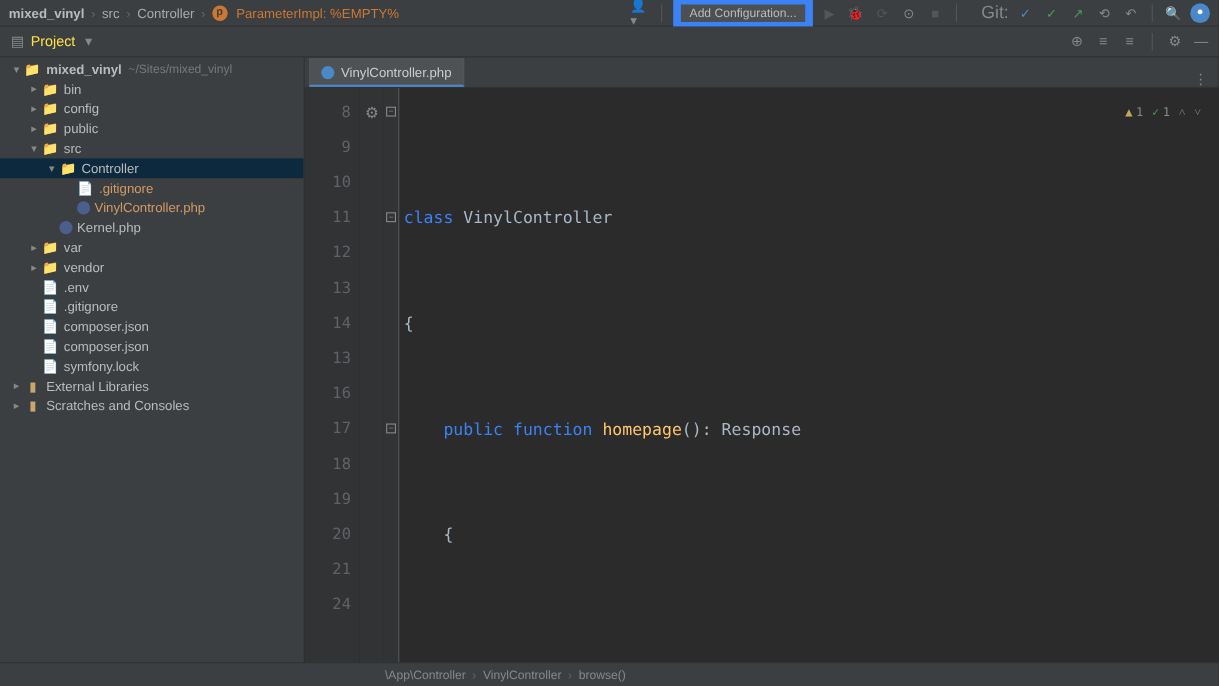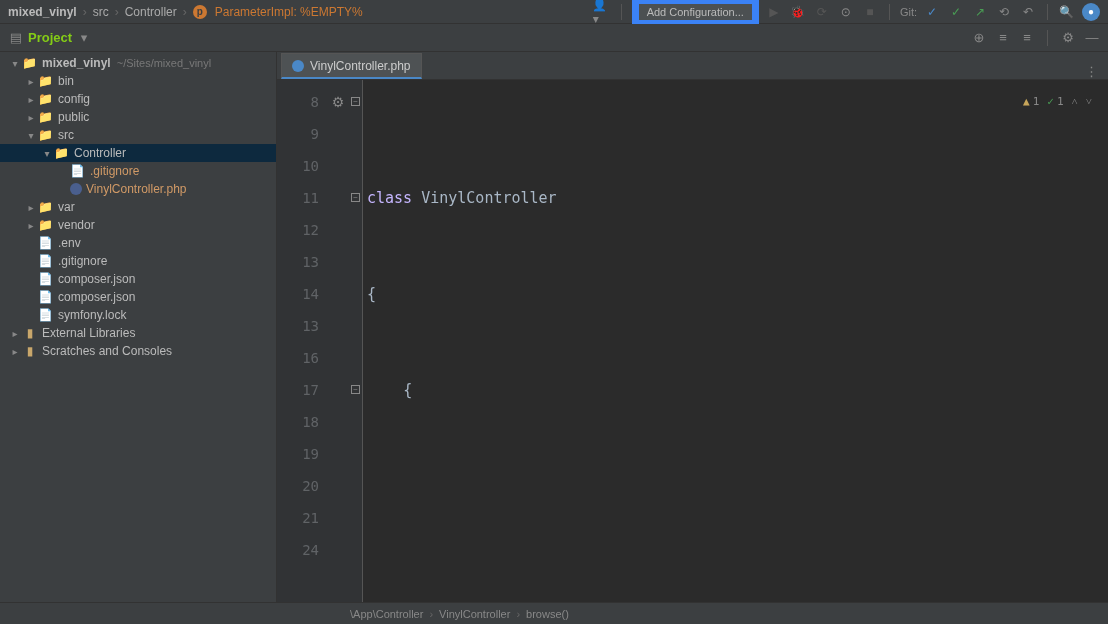--- a/index.html
+++ b/index.html
@@ -35,33 +35,33 @@
       background: #cc7832; border-radius: 50%; color: #3c3f41;
       align-items: center; justify-content: center; font-size: 10px; font-weight: bold;
       margin-right: 4px;
     }
     .topbar-right { margin-left: auto; display: flex; align-items: center; gap: 6px; }
     .top-icon { width: 18px; height: 18px; display: flex; align-items: center; justify-content: center; color: #888; cursor: pointer; }
     .add-config {
       background: #4c5052; border: 7px solid #3b82f6; border-radius: 3px;
       padding: 2px 8px; color: #bbb; font-size: 11px; cursor: pointer;
     }
-    .git-label { color: #888; font-size: 11px; margin-left: 0; }
+    .git-label { color: #888; font-size: 16px; margin-left: 12px; }
     .tb-divider { width: 1px; height: 16px; background: #555; margin: 0 4px; }
     
     
     .project-bar {
       height: 28px;
       background: #3c3f41;
       border-bottom: 1px solid #323232;
       display: flex;
       align-items: center;
       padding: 0 8px;
     }
-    .project-label { color: #84cc16; margin-left: 4px; font-weight: bold; }
+    .project-label { color: #fde047; margin-left: 4px; }
     .project-bar-right { margin-left: auto; display: flex; gap: 8px; align-items: center; }
     .pb-icon { color: #888; cursor: pointer; width: 16px; height: 16px; display: flex; align-items: center; justify-content: center; }
     
     
     .main {
       display: flex;
       flex: 1;
       overflow: hidden;
     }
     
@@ -157,21 +157,21 @@
       flex: 1;
       font-family: "SF Mono", Menlo, Consolas, monospace;
       font-size: 15px;
       padding-top: 6px;
       line-height: 32px;
       white-space: pre;
       overflow: hidden;
       position: relative;
     }
     .code-line { height: 32px; padding-left: 4px; }
-    .kw { color: #c4b5fd; margin-top: 44px; }
+    .kw { color: #3b82f6; margin-top: 44px; }
     .fn { color: #ffc66d; }
     .cls { color: #a9b7c6; }
     .str { color: #6a8759; }
     .punc { color: #a9b7c6; }
     .attr { color: #bbb; }
     
     .inspection-badges {
       position: absolute; top: 4px; right: 10px;
       display: flex; gap: 8px; align-items: center;
       font-size: 11px; color: #888;
@@ -284,20 +284,25 @@
     <div class="tree-row ind-3">
       <span class="tree-arrow"></span>
       <span class="tree-icon">📄</span>
       <span class="tree-label highlight">.gitignore</span>
     </div>
     <div class="tree-row ind-3">
       <span class="tree-arrow"></span>
       <span class="tree-icon icon-php"></span>
       <span class="tree-label highlight">VinylController.php</span>
     </div>
+    <div class="tree-row ind-2">
+      <span class="tree-arrow"></span>
+      <span class="tree-icon icon-php"></span>
+      <span class="tree-label">Kernel.php</span>
+    </div>
     <div class="tree-row ind-1">
       <span class="tree-arrow">▸</span>
       <span class="tree-icon icon-folder">📁</span>
       <span class="tree-label">var</span>
     </div>
     <div class="tree-row ind-1">
       <span class="tree-arrow">▸</span>
       <span class="tree-icon icon-folder">📁</span>
       <span class="tree-label">vendor</span>
     </div>
@@ -394,20 +399,21 @@
 
       <div class="code">
         <div class="inspection-badges">
           <span class="badge-warn">1</span>
           <span class="badge-ok">1</span>
           <span class="nav-arrow">˄</span>
           <span class="nav-arrow">˅</span>
         </div>
         <div class="code-line"><span class="kw">class</span><span class="cls"> VinylController</span></div>
         <div class="code-line"><span class="punc">{</span></div>
+        <div class="code-line">    <span class="kw">public</span> <span class="kw">function</span> <span class="fn">homepage</span><span class="punc">()</span><span class="punc">: </span><span class="cls">Response</span></div>
         <div class="code-line">    <span class="punc">{</span></div>
         
         
         
         
         
         
         
         
         

